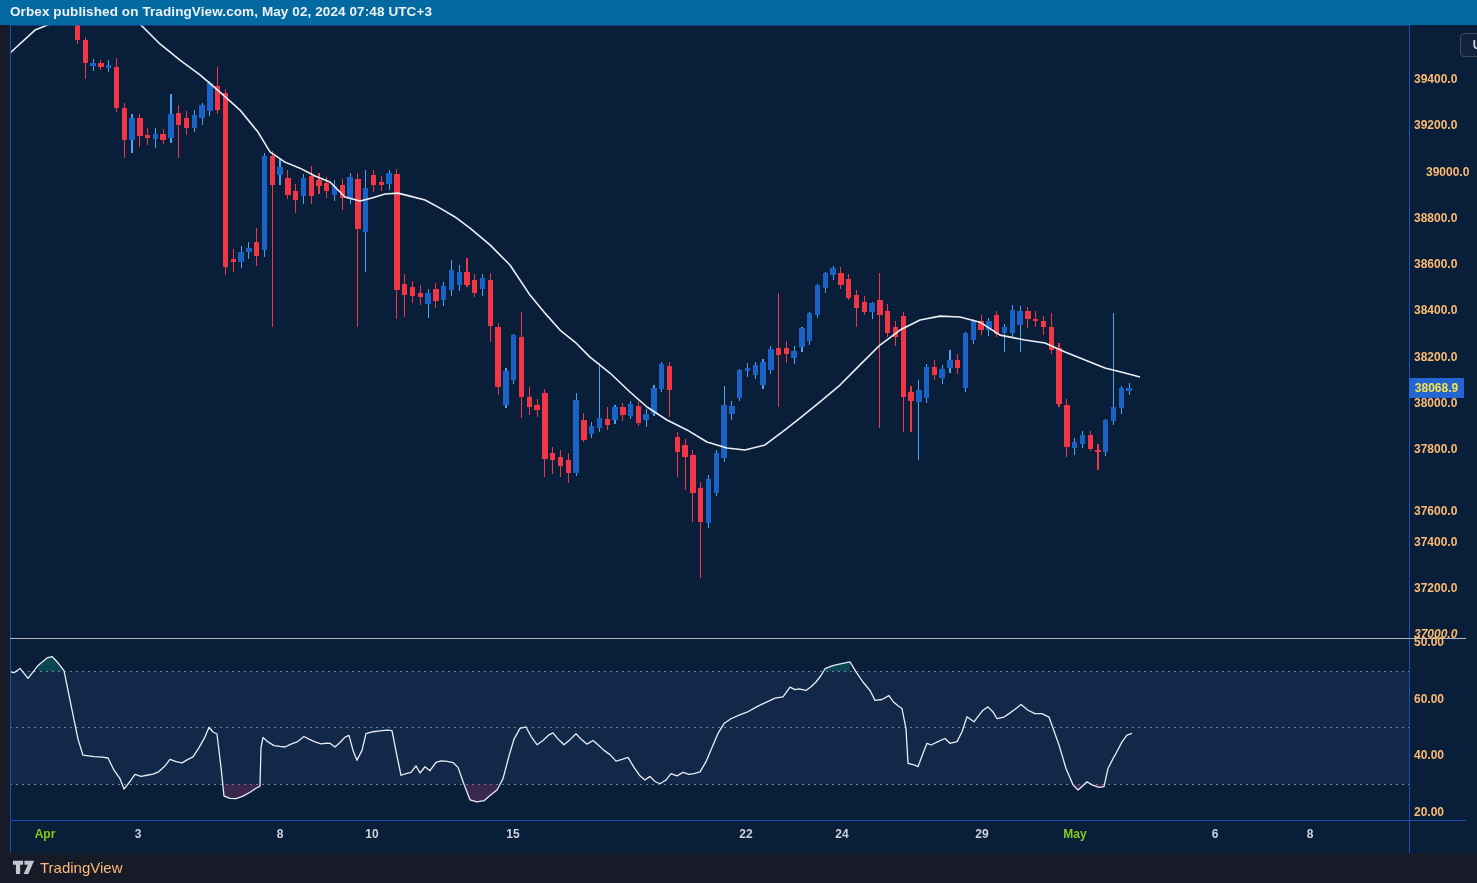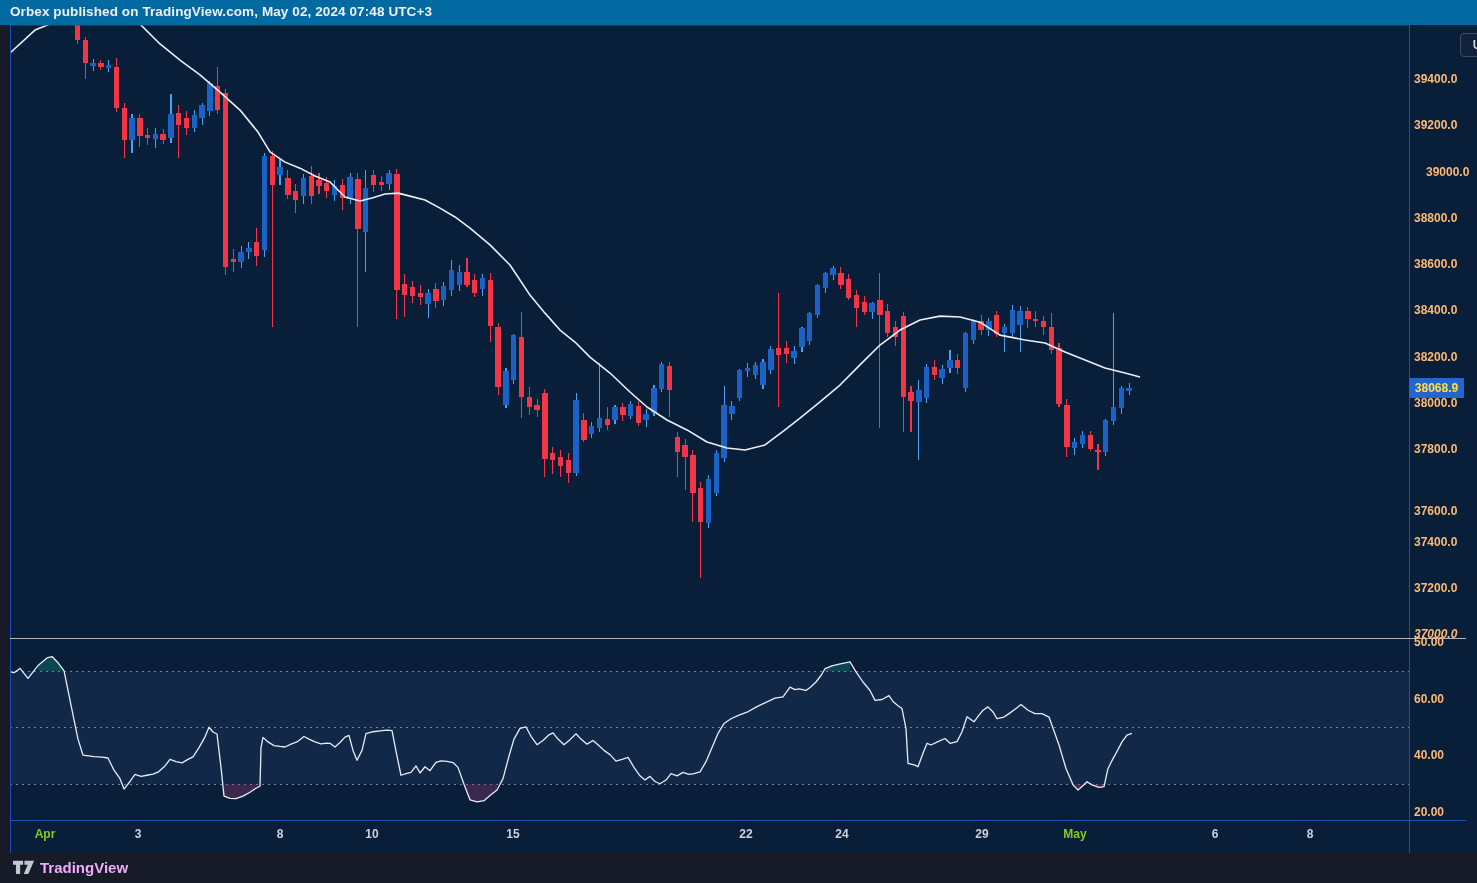--- a/index.html
+++ b/index.html
@@ -12,21 +12,21 @@
   .usd-btn{position:absolute;left:1412px;top:33px;width:49px;height:22px;background:#10223c;
            border:1px solid #434a57;border-radius:4px;color:#d3d7e0;font-size:12px;font-weight:600;
            display:flex;align-items:center;justify-content:center;cursor:pointer;margin-left:48px;}
   .price-badge{position:absolute;left:1409px;top:378px;width:55px;height:20px;background:#2366d1;
            color:#fde047;font-size:12px;font-weight:700;display:flex;align-items:center;justify-content:center;}
   .axis-label{position:absolute;color:#fdba74;font-size:12px;font-weight:600;white-space:nowrap;}
   .time-label{position:absolute;top:827px;transform:translateX(-50%);color:#ccd1dc;font-size:12px;font-weight:600;}
   .time-label.month{color:#84cc16;font-weight:700;}
   .footer{position:absolute;left:0;top:853px;width:100%;height:30px;background:#161b27;}
   .tv-logo{position:absolute;left:13px;top:7px;width:22px;height:16px;cursor:pointer;}
-  .tv-name{position:absolute;left:40px;top:6px;font-size:15px;font-weight:700;color:#f0abfc;cursor:pointer;}
+  .tv-name{position:absolute;left:40px;top:6px;font-size:15px;font-weight:400;color:#fdba74;cursor:pointer;}
 </style>
 </head>
 <body>
 
 <div class="stage">
   <div class="chart-bg"></div>
 
   <div class="titlebar">
     <div class="t">Orbex published on TradingView.com, May 02, 2024 07:48 UTC+3</div>
   </div>

